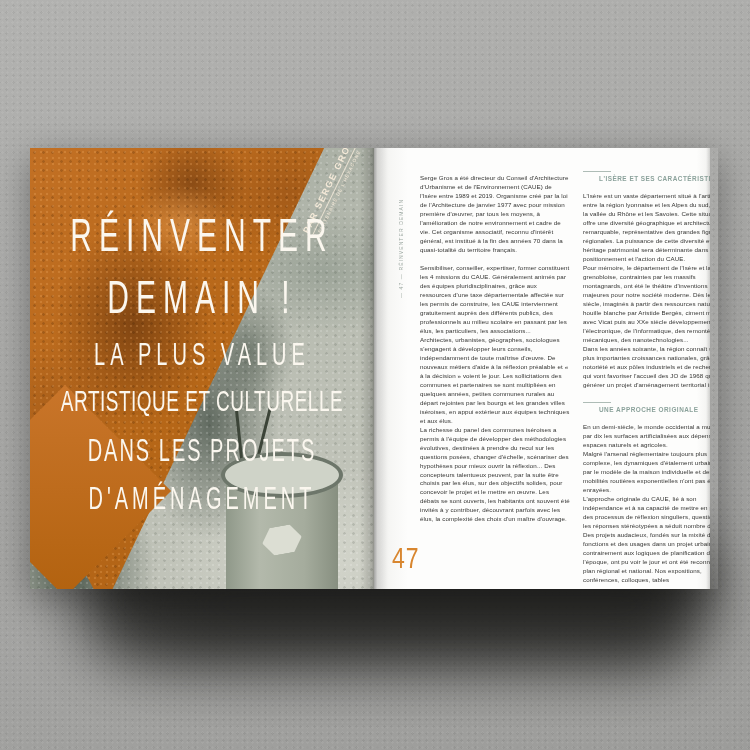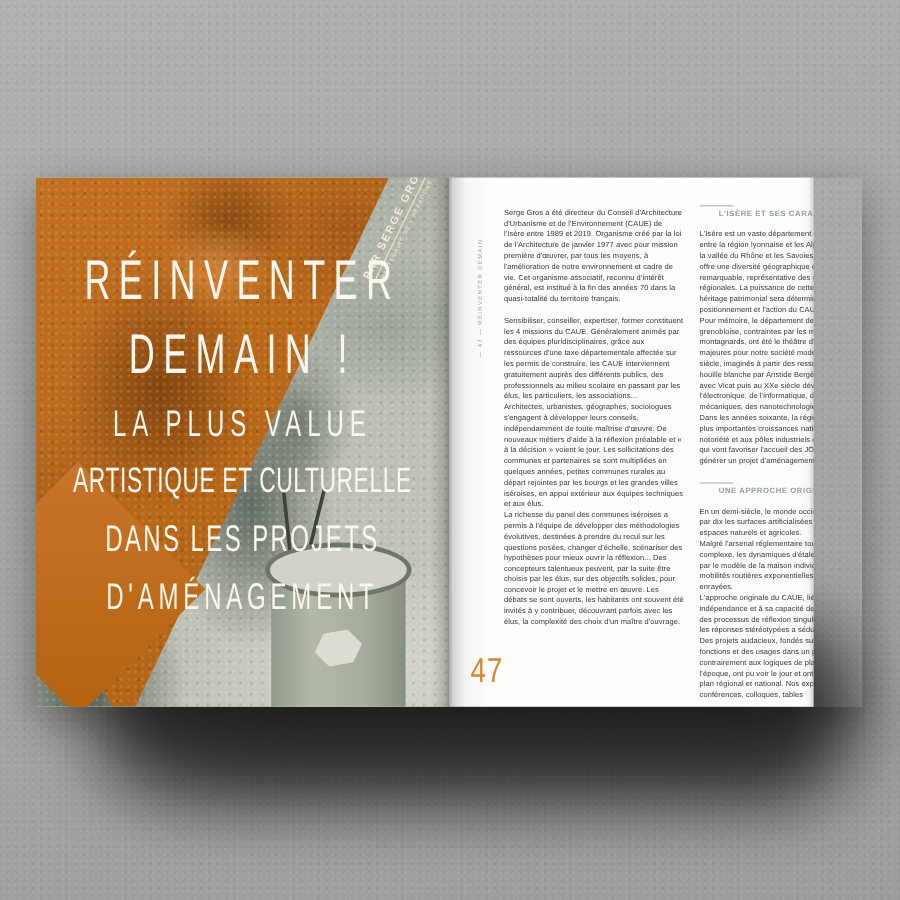--- a/index.html
+++ b/index.html
@@ -67,21 +67,21 @@
   .title{position:absolute;left:0;right:0;top:58px;text-align:center;color:#fbf7ef;z-index:7;}
   .tl{display:block;transform:scaleY(1.55);transform-origin:center;font-weight:400;white-space:nowrap;}
   .tl1{font-size:30px;letter-spacing:7px;height:58px;line-height:58px;}
   .tl2{font-size:30px;letter-spacing:7px;height:66px;line-height:66px;}
   .tl3{font-size:20px;letter-spacing:5px;height:48px;line-height:48px;}
   .tl4{font-size:19px;letter-spacing:.5px;height:48px;line-height:48px;}
   .tl5{font-size:20px;letter-spacing:2px;height:48px;line-height:48px;}
   .tl6{font-size:20px;letter-spacing:4px;height:48px;line-height:48px;}
 
   
-  .page-right{position:relative;width:304px;height:441px;overflow:hidden;
+  .page-right{position:relative;width:336px;height:441px;overflow:hidden;
     background:linear-gradient(90deg,#e9e9e7 0,#f6f6f4 16px,#fdfdfc 34px,#fdfdfc 96%,#f1f1ef 100%);}
   .page-right::after{content:"";position:absolute;right:0;top:0;bottom:0;width:4px;
     background:linear-gradient(90deg,transparent,rgba(0,0,0,.14));}
   .vrunning{position:absolute;left:24px;top:20px;height:130px;writing-mode:vertical-rl;
     transform:rotate(180deg);font-size:5px;letter-spacing:1.1px;color:#9aa69f;white-space:nowrap;}
   .cols{position:absolute;left:46px;top:26px;display:flex;gap:13px;}
   .col{width:150px;font-size:6.2px;line-height:1.45;color:#333331;letter-spacing:.1px;text-align:left;}
   .col p{margin:0;}
   .col p.gap-after{margin-bottom:9px;}
   .heading{position:relative;font-size:6.4px;letter-spacing:.5px;color:#8ba29b;

